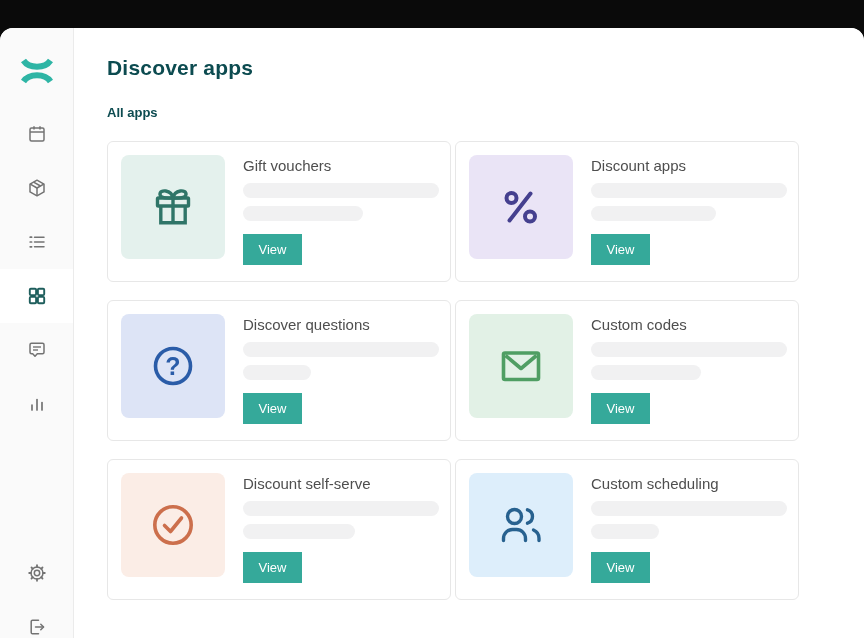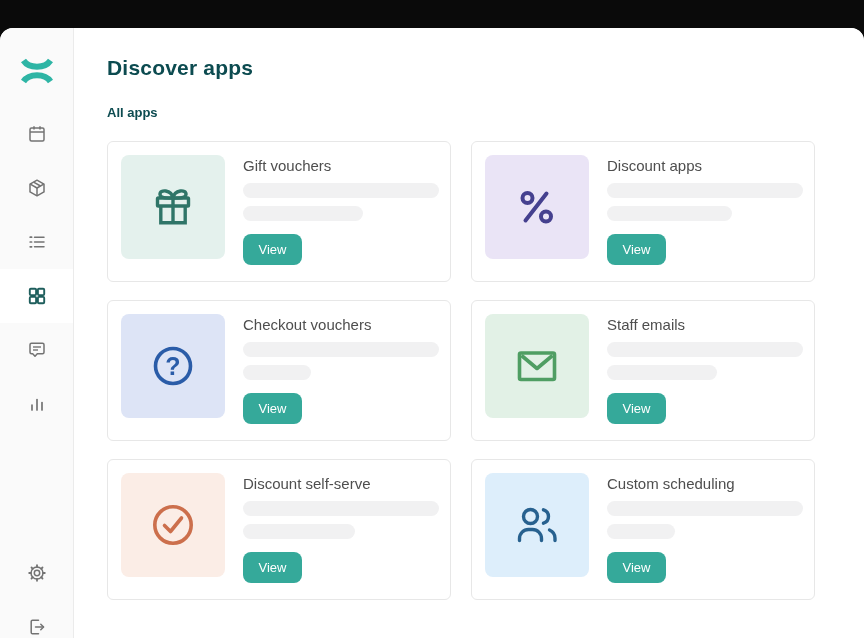--- a/index.html
+++ b/index.html
@@ -24,21 +24,21 @@
   .sidebar-spacer { flex:1; }
   .sidebar-bottom { display:flex; flex-direction:column; margin-bottom:12px; }
   .nav-item svg { display:block; }
   
   .main { flex:1; padding:28px 54px 0 33px; background:#ffffff; }
   .page-title { font-size:21px; font-weight:700; color:#0c4b50; letter-spacing:0.2px; }
   .section-label { font-size:13px; font-weight:700; color:#0c4b50; margin-top:25px; }
   .grid {
     margin-top:21px;
     display:grid; grid-template-columns:344px 344px;
-    gap:18px 20px;
+    gap:18px 4px;
   }
   
   .card {
     height:141px; background:#fff;
     border:1px solid #e7e7e7; border-radius:6px;
     padding:13px; display:flex; gap:18px;
   }
   .tile {
     width:104px; height:104px; border-radius:8px; flex:0 0 104px;
     display:flex; align-items:center; justify-content:center;
@@ -48,21 +48,21 @@
   .tile-question{ background:#dde4f6; }
   .tile-email   { background:#e2f1e6; }
   .tile-check   { background:#fbede6; }
   .tile-people  { background:#ddeefb; }
   .card-body { flex:1; display:flex; flex-direction:column; padding-top:2px; }
   .card-title { font-size:15px; color:#4e4e4e; line-height:18px; margin-bottom:8px; }
   .bar { height:15px; border-radius:8px; background:#f1f1f2; }
   .bar1 { width:196px; margin-bottom:8px; }
   .bar2 { margin-bottom:13px; }
   .view-btn {
-    width:59px; height:31px; border:none; border-radius:8px;
+    width:59px; height:31px; border:none; border-radius:0;
     background:#35a99a; color:#ffffff; font-size:13px;
     font-family:"Liberation Sans", sans-serif; cursor:pointer;
     display:flex; align-items:center; justify-content:center;
   }
 </style>
 </head>
 <body>
 
 <div class="window">
 
@@ -193,36 +193,36 @@
       </div>
 
       <div class="card">
         <div class="tile tile-question">
           <svg width="48" height="48" viewBox="0 0 48 48">
             <circle cx="24" cy="24" r="17.5" stroke="#2a5ca8" stroke-width="3.6" fill="none"></circle>
             <text x="24" y="32.5" text-anchor="middle" font-size="25" font-weight="700" fill="#2a5ca8" font-family="Liberation Sans, sans-serif">?</text>
           </svg>
         </div>
         <div class="card-body">
-          <div class="card-title">Checkout vouchers</div>
+          <div class="card-title">Discover questions</div>
           <div class="bar bar1"></div>
           <div class="bar bar2" style="width:68px"></div>
           <button class="view-btn">View</button>
         </div>
       </div>
 
       <div class="card">
         <div class="tile tile-email">
           <svg width="48" height="48" viewBox="0 0 48 48">
             <rect x="6.5" y="11" width="35" height="26.5" rx="1.5" stroke="#4f9e63" stroke-width="3.6" fill="none"></rect>
             <path d="M8.5 13.5 L24 26.5 L39.5 13.5" stroke="#4f9e63" stroke-width="3.6" fill="none" stroke-linejoin="round"></path>
           </svg>
         </div>
         <div class="card-body">
-          <div class="card-title">Staff emails</div>
+          <div class="card-title">Custom codes</div>
           <div class="bar bar1"></div>
           <div class="bar bar2" style="width:110px"></div>
           <button class="view-btn">View</button>
         </div>
       </div>
 
       <div class="card">
         <div class="tile tile-check">
           <svg width="48" height="48" viewBox="0 0 48 48">
             <circle cx="24" cy="24" r="18.2" stroke="#cc6f4c" stroke-width="3.6" fill="none"></circle>

